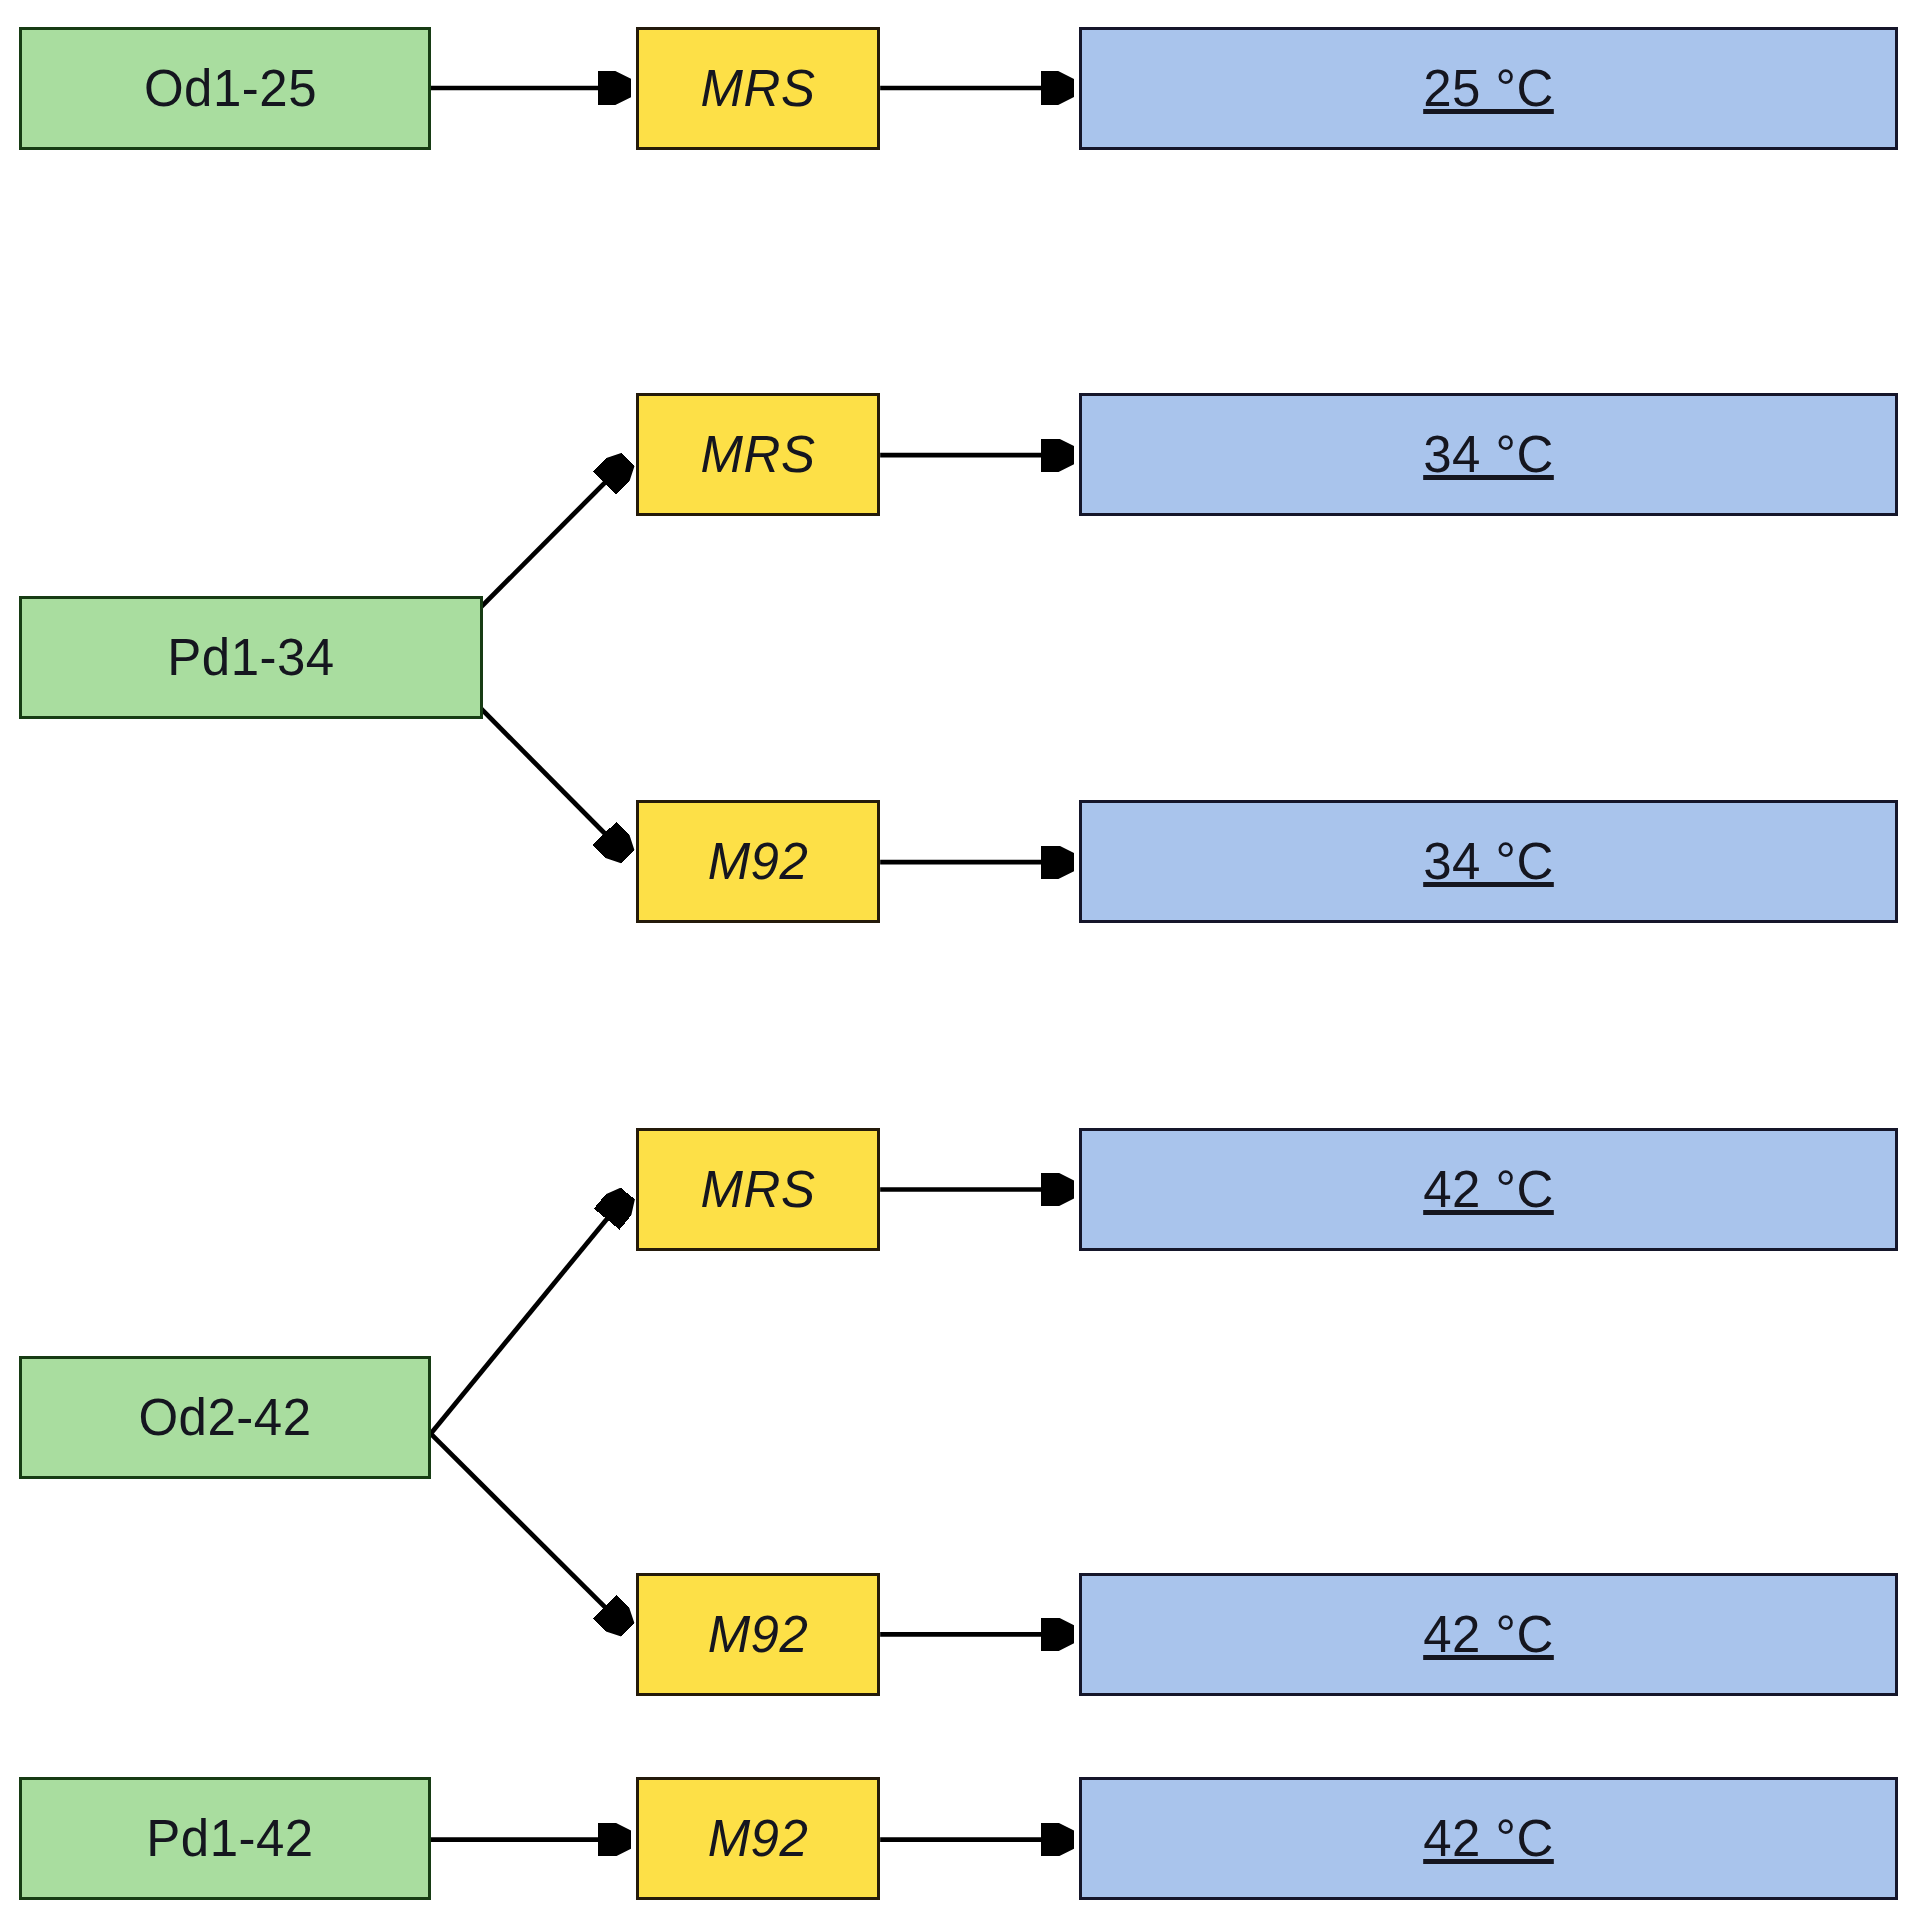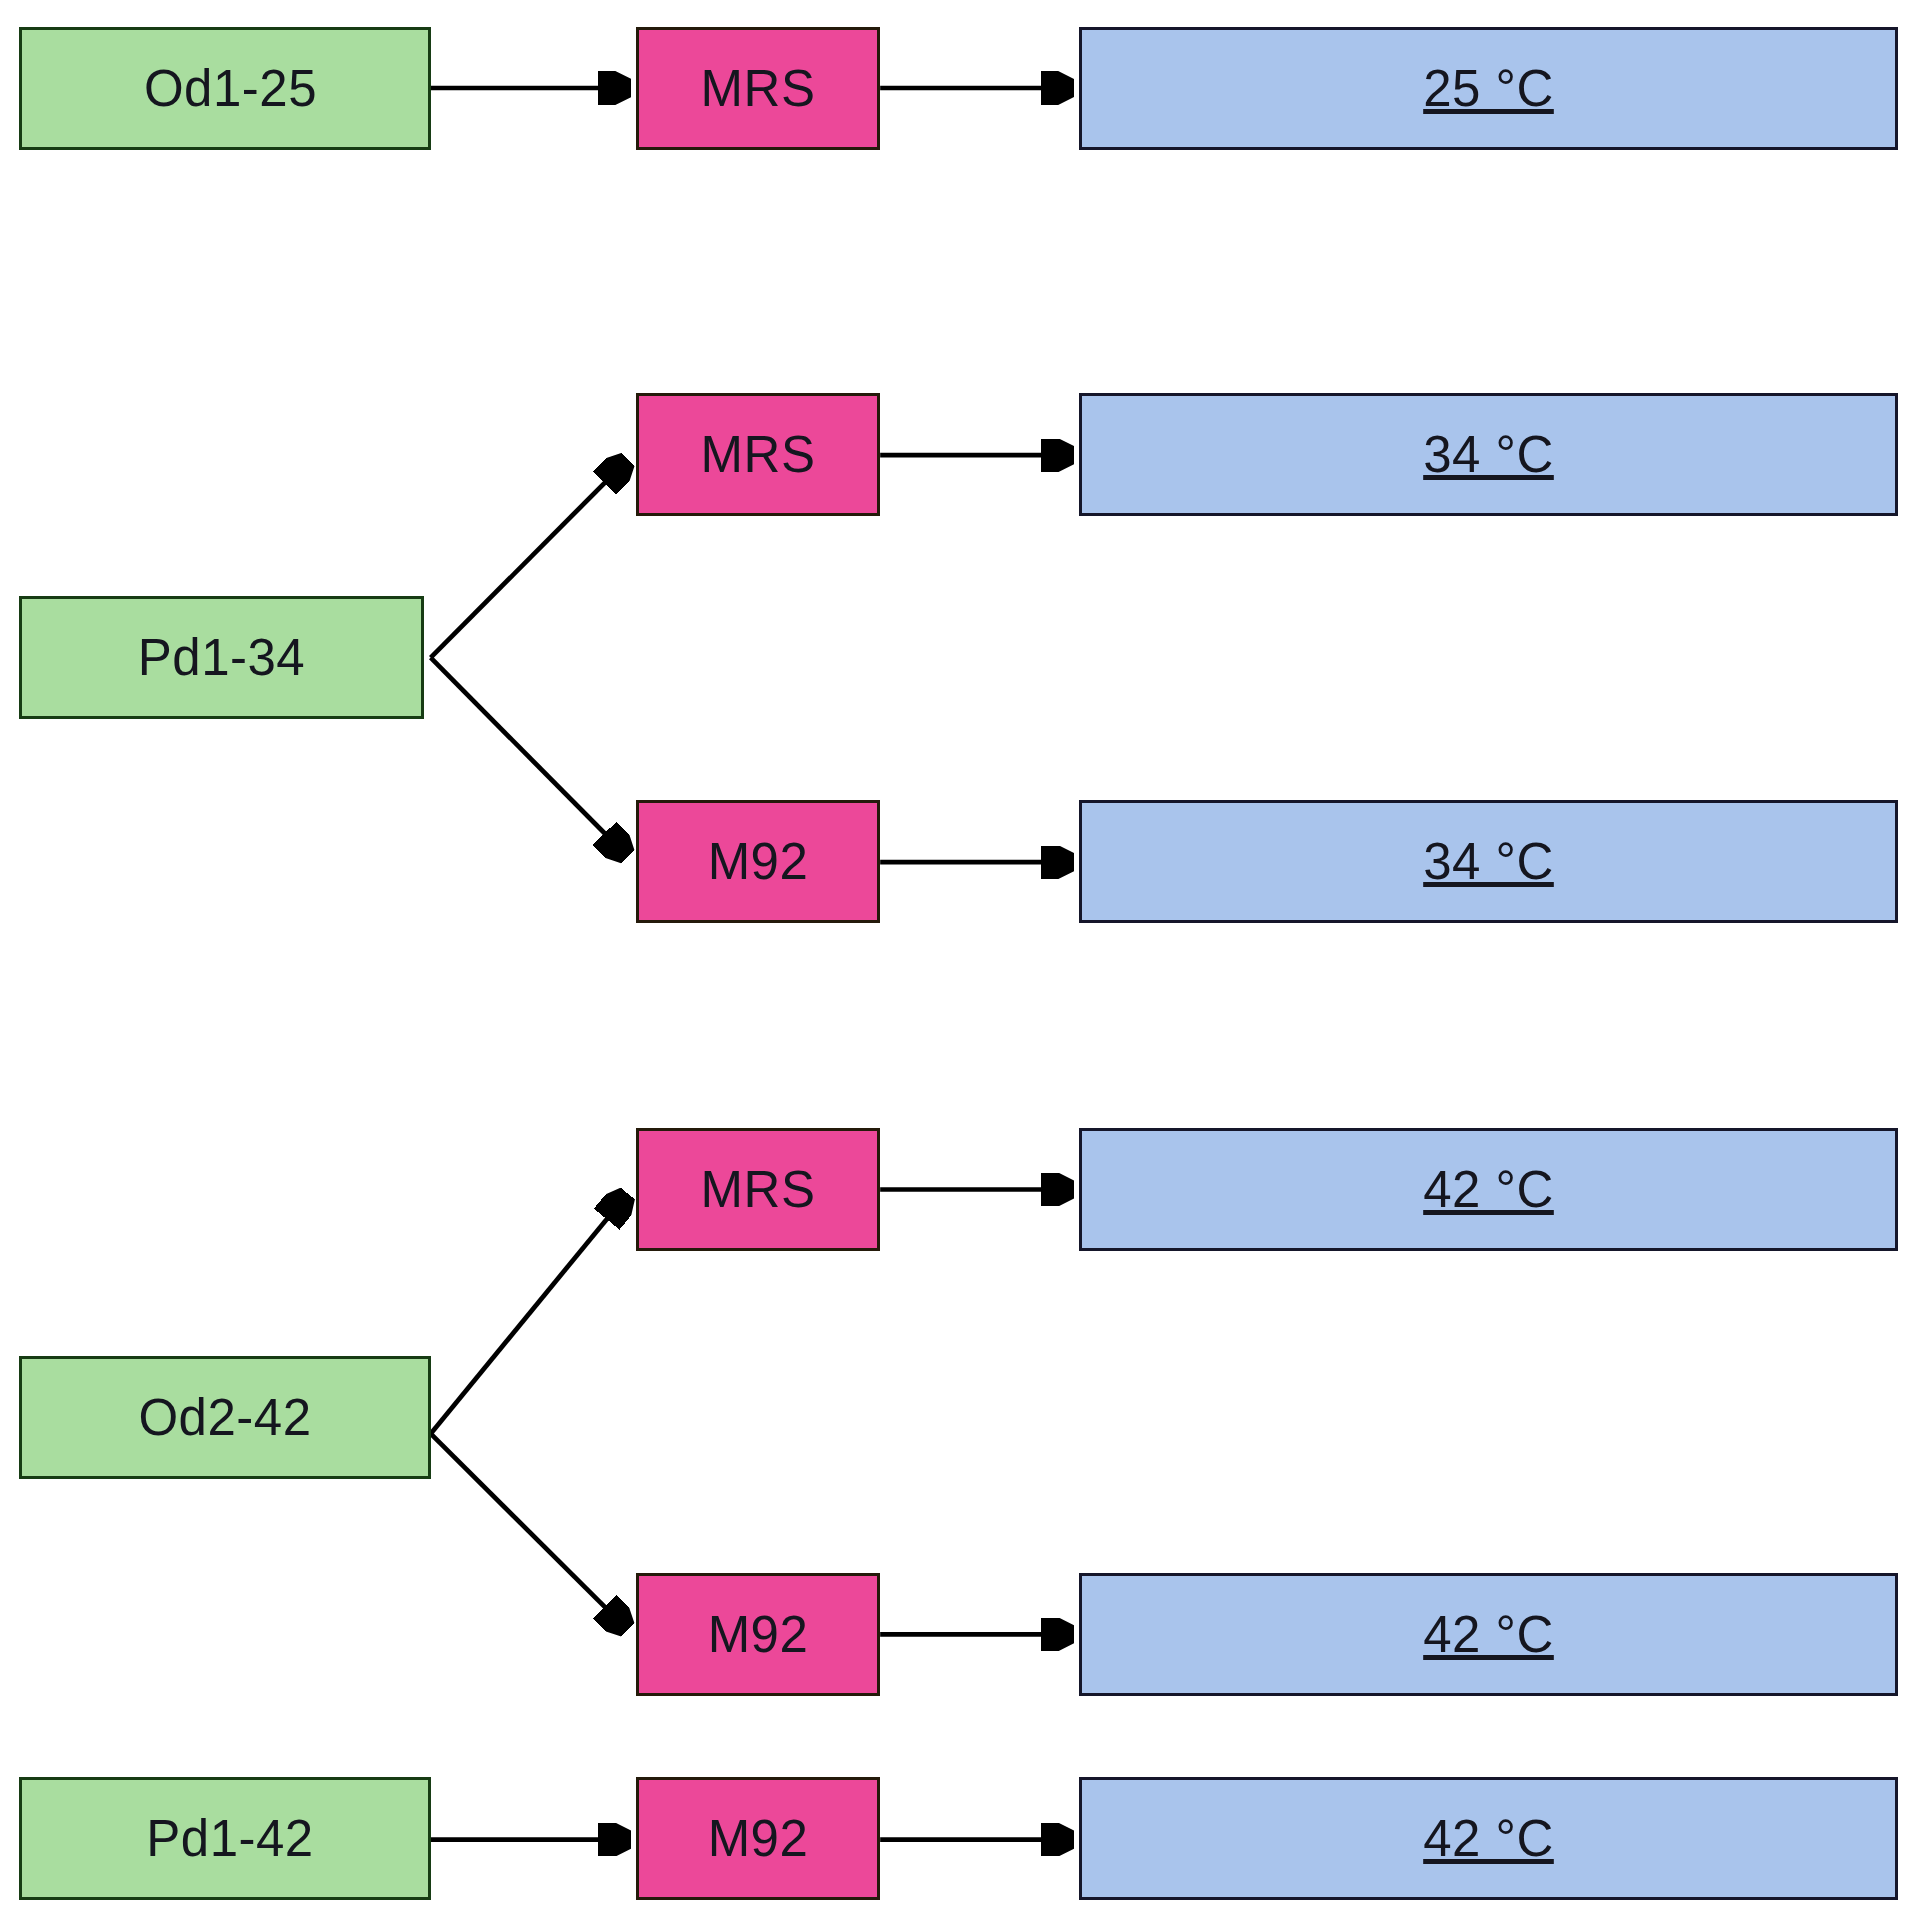--- a/index.html
+++ b/index.html
@@ -22,21 +22,21 @@
     display: flex;
     align-items: center;
     justify-content: center;
     color: #15161f;
     font-size: 51px;
     line-height: 1;
     letter-spacing: 0.5px;
     white-space: nowrap;
   }
   .node.strain  { background: #a9dd9f; border-color: #173c14; }
-  .node.medium  { background: #ec4899; border-color: #241a0a; }
+  .node.medium  { background: #fde047; border-color: #241a0a; font-style: italic; }
   .node.temp    { background: #a9c4ec; border-color: #15162a; text-decoration: underline; }
 
   svg.edges {
     position: absolute;
     left: 0;
     top: 0;
     width: 1925px;
     height: 1921px;
     pointer-events: none;
   }
@@ -69,21 +69,21 @@
     <line x1="455" y1="1515" x2="661" y2="1264" marker-end="url(#arrow)"></line>
     <line x1="455" y1="1515" x2="661" y2="1720" marker-end="url(#arrow)"></line>
     <line x1="930" y1="1257" x2="1131" y2="1257" marker-end="url(#arrow)"></line>
     <line x1="930" y1="1727" x2="1131" y2="1727" marker-end="url(#arrow)"></line>
 
     <line x1="455" y1="1944" x2="663" y2="1944" marker-end="url(#arrow)"></line>
     <line x1="930" y1="1944" x2="1131" y2="1944" marker-end="url(#arrow)"></line>
   </svg>
 
   <div class="node strain" style="left:19px;  top:26.5px;   width:412px; height:123px;padding-left:11px;">Od1-25</div>
-  <div class="node strain" style="left:19px;  top:596px;  width:405px; height:123px;">Pd1-34</div>
+  <div class="node strain" style="left:19px;  top:596px;  width:464px; height:123px;">Pd1-34</div>
   <div class="node strain" style="left:19px;  top:1356px; width:412px; height:123px;">Od2-42</div>
   <div class="node strain" style="left:19px;  top:1777px; width:412px; height:123px;padding-left:10px;">Pd1-42</div>
 
   <div class="node medium" style="left:636px; top:26.5px;   width:244px; height:123px;">MRS</div>
   <div class="node medium" style="left:636px; top:393px;  width:244px; height:123px;">MRS</div>
   <div class="node medium" style="left:636px; top:800px;  width:244px; height:123px;">M92</div>
   <div class="node medium" style="left:636px; top:1128px; width:244px; height:123px;">MRS</div>
   <div class="node medium" style="left:636px; top:1573px; width:244px; height:123px;">M92</div>
   <div class="node medium" style="left:636px; top:1777px; width:244px; height:123px;">M92</div>
 

